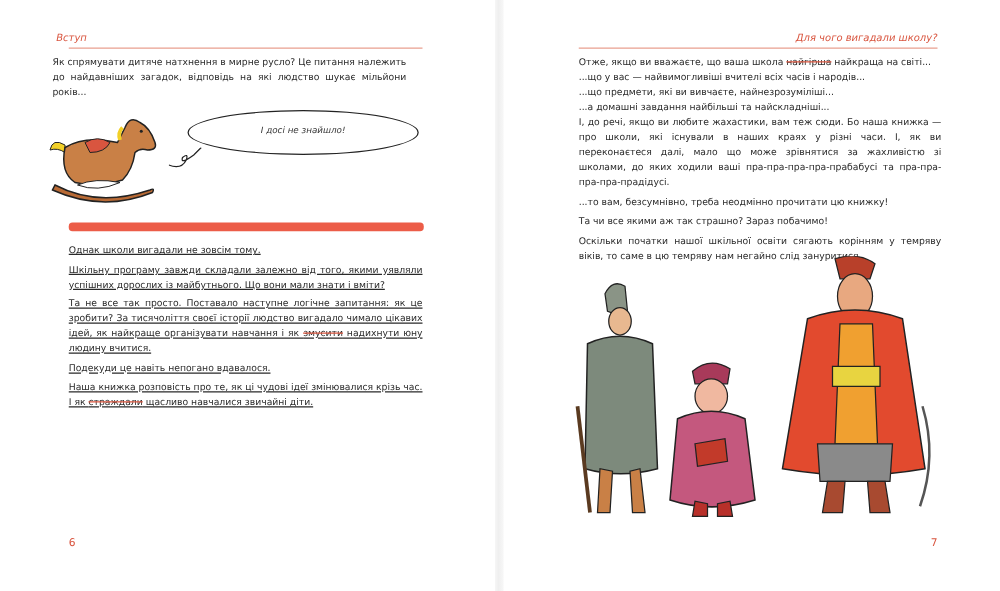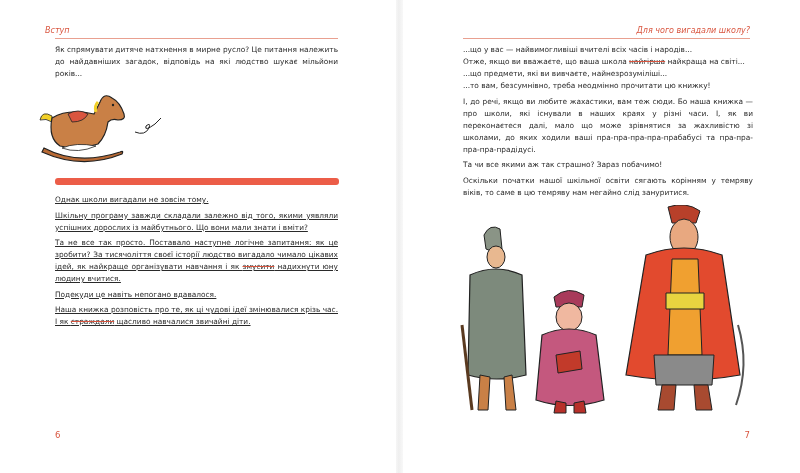--- a/index.html
+++ b/index.html
@@ -23,36 +23,39 @@
   .bubble-text { position:absolute; left:0; right:0; top:11px; text-align:center; font-style:italic; font-size:7px; color:#333; }
   svg { position:absolute; }
 </style>
 </head>
 <body>
 
 <div class="page left">
   <div class="running-head" style="left:45px;">Вступ</div>
   <div class="head-rule" style="left:55px; width:283px;"></div>
 
-  <div class="text" style="left:55px; top:44px; width:283px;">
+  <div class="text" style="left:42px; top:44px; width:283px;">
     <p>Як спрямувати дитяче натхнення в мирне русло? Це питання належить до найдавніших загадок, відповідь на які людство шукає мільйони років...</p>
   </div>
 
   <svg style="left:38px; top:92px;" width="100" height="72" viewBox="0 0 100 72">
     <path d="M6 56 Q40 74 82 60 Q86 58 84 62 Q44 78 4 60 Z" fill="#b86a35" stroke="#222" stroke-width="1.2"></path>
     <path d="M14 24 Q4 18 2 28 Q8 26 14 30 Z" fill="#f2d027" stroke="#222" stroke-width="0.8"></path>
     <path d="M14 26 Q30 16 56 22 L62 10 Q66 0 74 6 Q82 10 86 22 Q88 28 80 28 Q74 26 70 30 Q68 44 60 52 Q40 58 22 54 Q10 46 14 26 Z" fill="#c98046" stroke="#222" stroke-width="1.2"></path>
     <path d="M30 22 Q40 16 50 22 Q46 30 34 30 Z" fill="#d9553f" stroke="#222" stroke-width="0.8"></path>
     <path d="M60 10 Q56 14 58 20" stroke="#f2d027" stroke-width="3" fill="none"></path>
     <path d="M24 56 Q38 50 58 54 Q40 62 24 56 Z" fill="#fff" stroke="#222" stroke-width="0.8"></path>
     <circle cx="75" cy="13" r="1.2" fill="#222"></circle>
   </svg>
   <svg style="left:135px; top:118px;" width="30" height="20" viewBox="0 0 30 20">
     <path d="M0 14 Q10 18 14 10 Q16 4 11 8 Q9 14 20 6 L26 0" stroke="#222" stroke-width="1" fill="none"></path>
   </svg>
+  <div class="bubble">
+    <div class="bubble-text">І досі не знайшло!</div>
+  </div>
 
   <div class="red-bar"></div>
 
   <div class="text" style="left:55px; top:194px; width:283px;text-decoration:underline;">
     <p>Однак школи вигадали не зовсім тому.</p>
     <p>Шкільну програму завжди складали залежно від того, якими уявляли успішних дорослих із майбутнього. Що вони мали знати і вміти?</p>
     <p><span>Та не все так просто. Поставало наступне логічне запитання: як це зробити? За тисячоліття своєї історії людство вигадало чимало цікавих ідей, як найкраще організувати навчання і як </span><span class="strike">змусити</span><span> надихнути юну людину вчитися.</span></p>
     <p>Подекуди це навіть непогано вдавалося.</p>
     <p><span>Наша книжка розповість про те, як ці чудові ідеї змінювалися крізь час. І як </span><span class="strike">страждали</span><span> щасливо навчалися звичайні діти.</span></p>
   </div>
@@ -60,25 +63,26 @@
   <div class="page-num" style="left:55px;">6</div>
 </div>
 
 <div class="gutter"></div>
 
 <div class="page right">
   <div class="running-head" style="right:50px; text-align:right;font-style:italic;">Для чого вигадали школу?</div>
   <div class="head-rule" style="left:60px; width:287px;"></div>
 
   <div class="text" style="left:60px; top:44px; width:290px;">
+    <p class="tight"><span>Отже, якщо ви вважаєте, що ваша школа </span><span class="strike">найгірша</span><span> найкраща на світі...</span></p>
     <p class="tight">...що у вас — найвимогливіші вчителі всіх часів і народів...</p>
-    <p class="tight"><span>Отже, якщо ви вважаєте, що ваша школа </span><span class="strike">найгірша</span><span> найкраща на світі...</span></p>
     <p class="tight">...що предмети, які ви вивчаєте, найнезрозуміліші...</p>
+    <p class="tight">...а домашні завдання найбільші та найскладніші...</p>
+    <p>І, до речі, якщо ви любите жахастики, вам теж сюди. Бо наша книжка — про школи, які існували в наших краях у різні часи. І, як ви переконаєтеся далі, мало що може зрівнятися за жахливістю зі школами, до яких ходили ваші пра-пра-пра-пра-прабабусі та пра-пра-пра-пра-прадідусі.</p>
     <p>...то вам, безсумнівно, треба неодмінно прочитати цю книжку!</p>
-    <p>І, до речі, якщо ви любите жахастики, вам теж сюди. Бо наша книжка — про школи, які існували в наших краях у різні часи. І, як ви переконаєтеся далі, мало що може зрівнятися за жахливістю зі школами, до яких ходили ваші пра-пра-пра-пра-прабабусі та пра-пра-пра-пра-прадідусі.</p>
     <p>Та чи все якими аж так страшно? Зараз побачимо!</p>
     <p>Оскільки початки нашої шкільної освіти сягають корінням у темряву віків, то саме в цю темряву нам негайно слід зануритися.</p>
   </div>
 
   <svg style="left:47px; top:205px;" width="320" height="215" viewBox="0 0 320 215">
 
     <path d="M34 30 Q40 18 50 24 L52 44 Q44 48 36 44 Z" fill="#8a9486" stroke="#222" stroke-width="1"></path>
     <ellipse cx="46" cy="52" rx="9" ry="11" fill="#e8b890" stroke="#222" stroke-width="1"></ellipse>
     <path d="M20 70 Q46 58 72 70 L76 170 Q46 178 18 170 Z" fill="#7d8a7c" stroke="#222" stroke-width="1.2"></path>
     <path d="M30 170 L28 205 L38 205 L40 172 Z M54 172 L56 205 L66 205 L62 170 Z" fill="#c98046" stroke="#222" stroke-width="1"></path>

